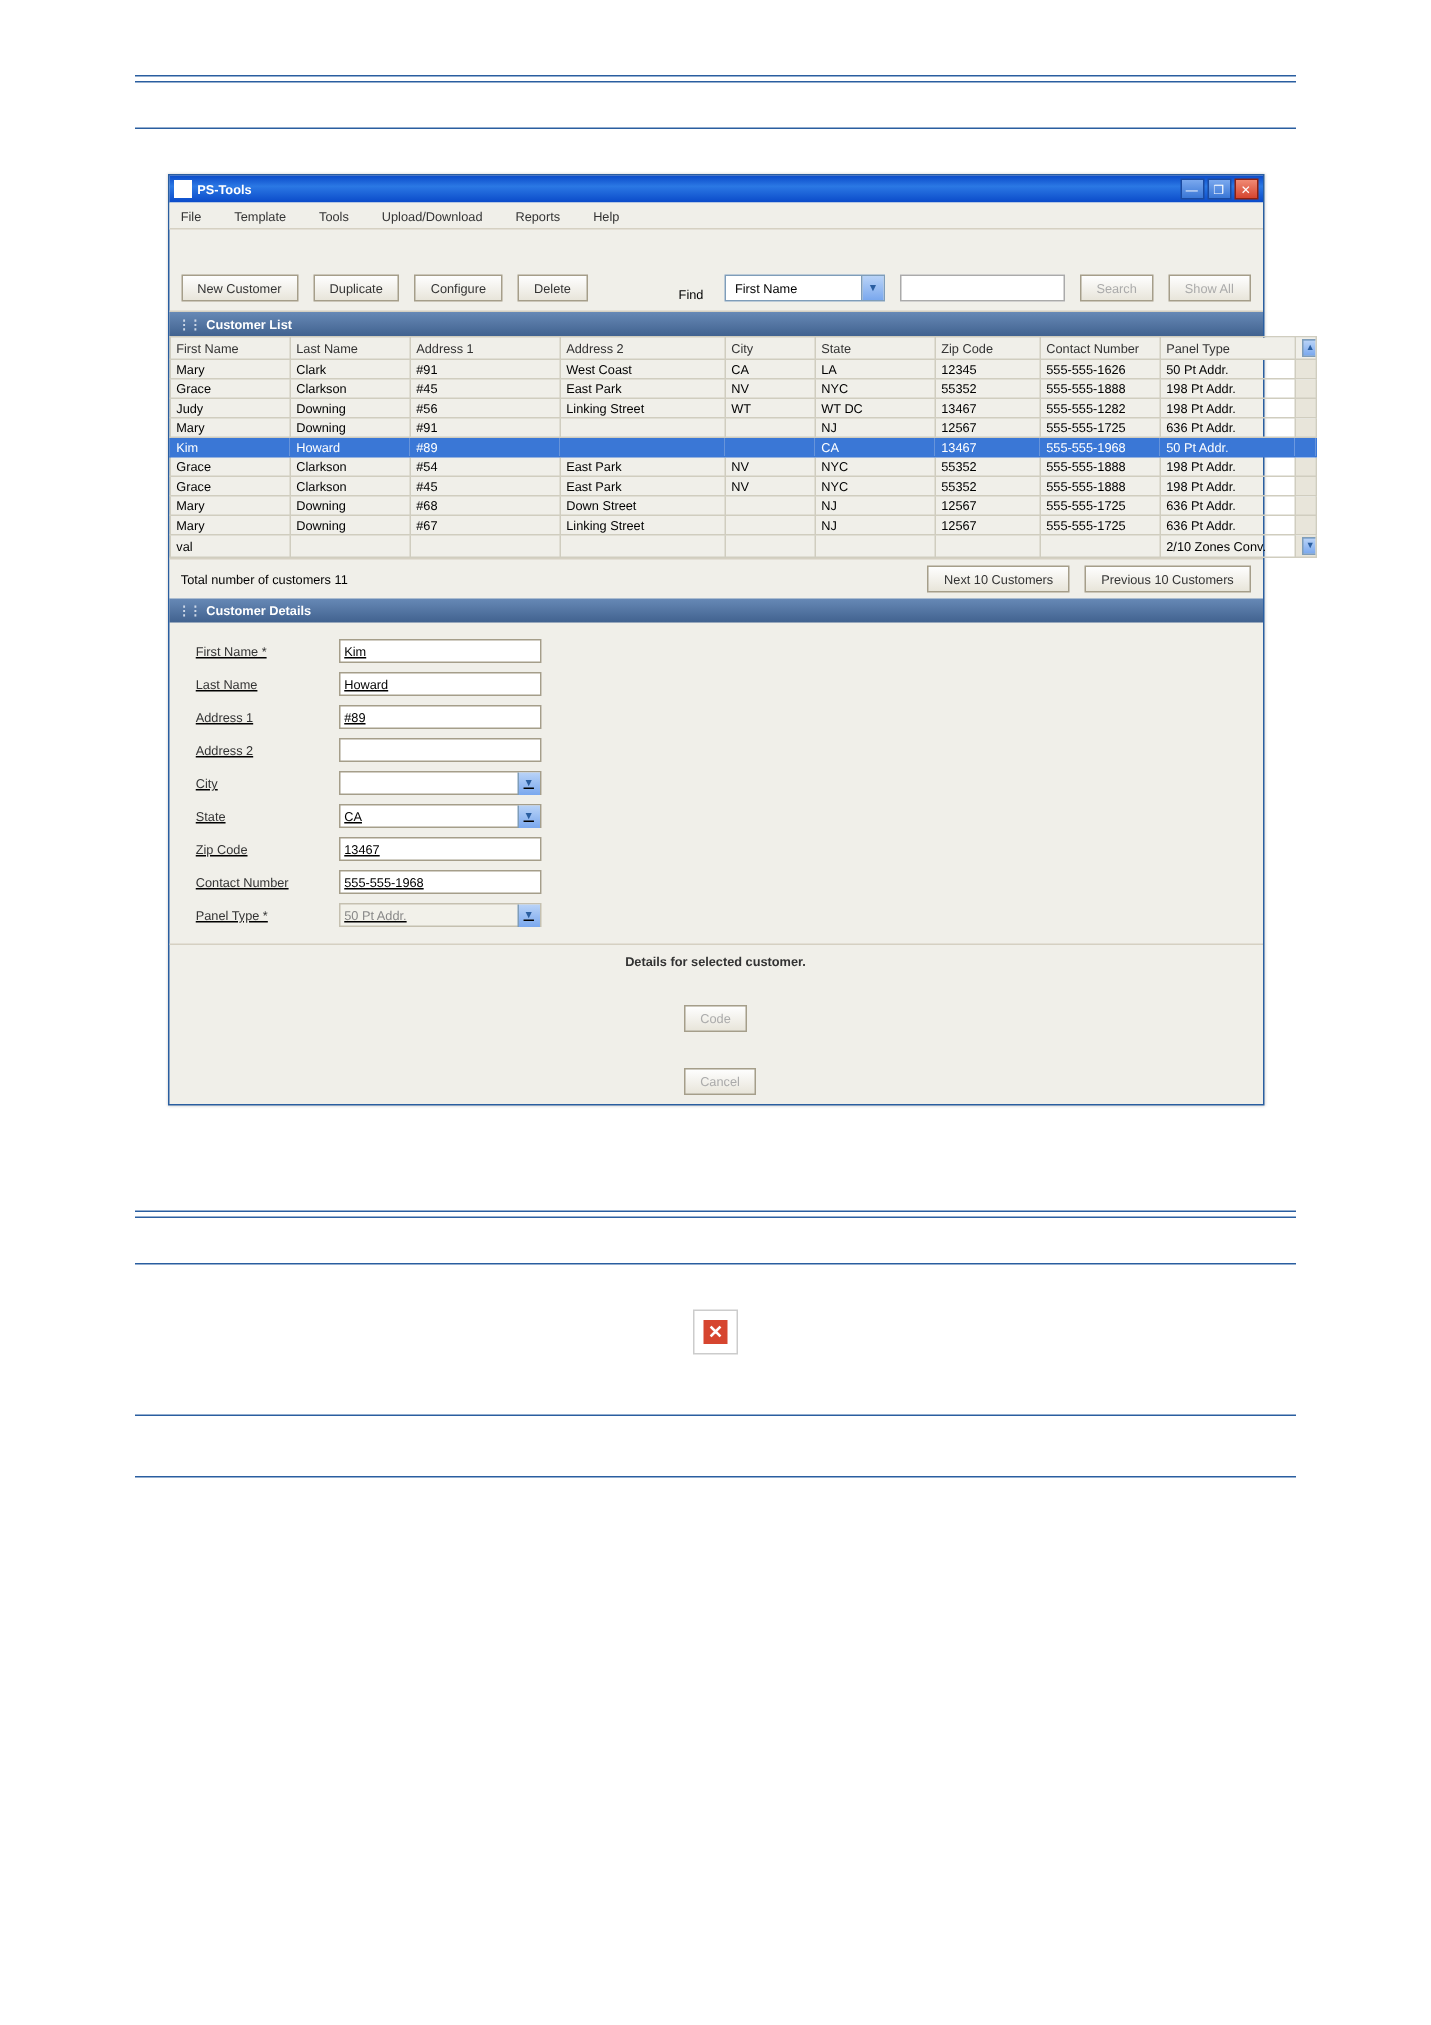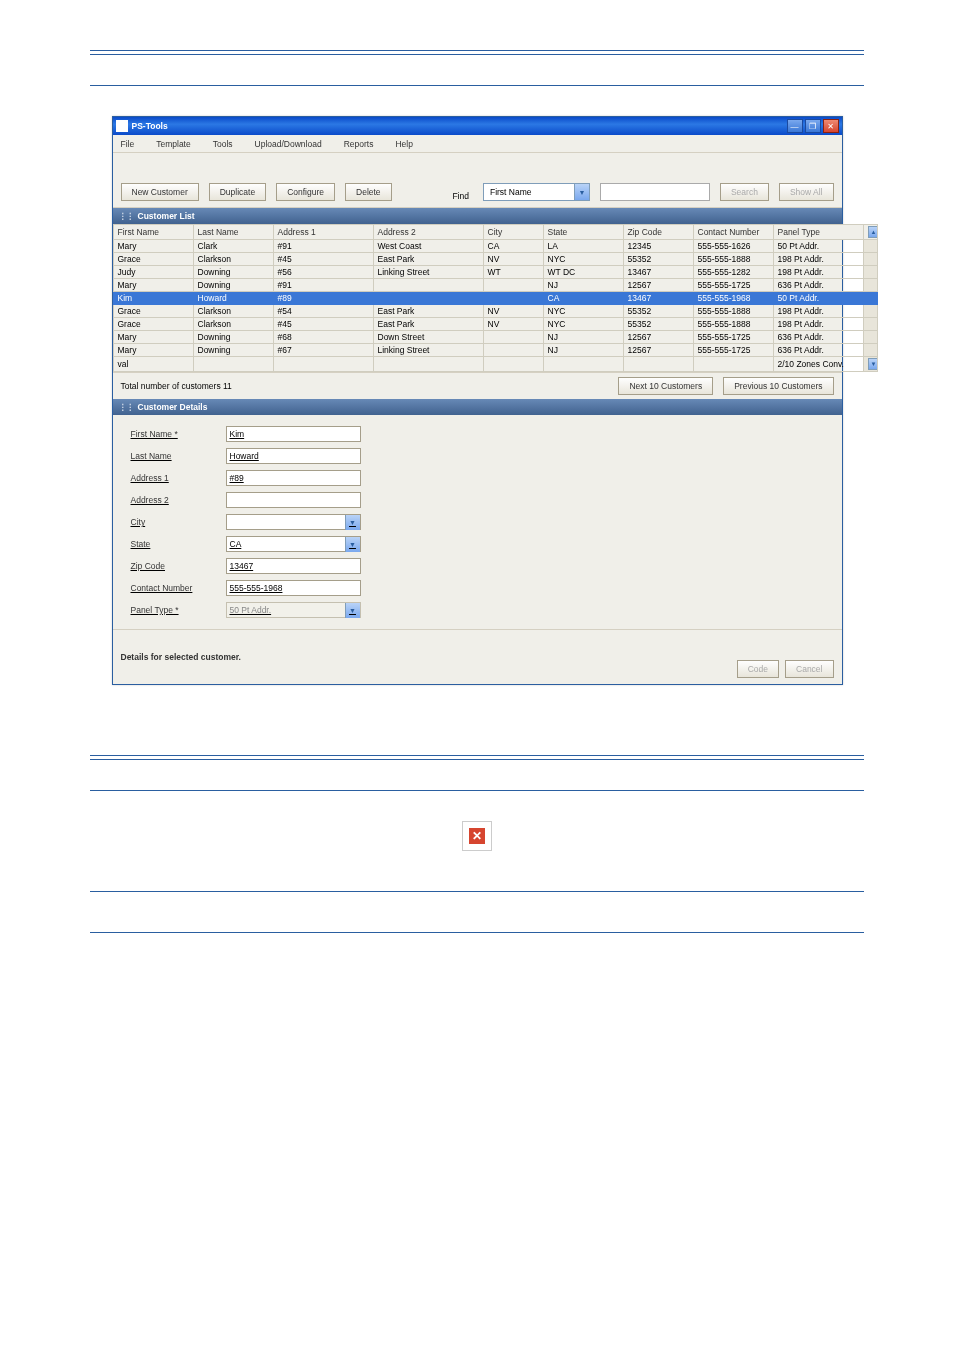--- a/index.html
+++ b/index.html
@@ -49,21 +49,21 @@
 
   .details-body { padding: 10px 18px 6px 18px; text-decoration: underline; }
   .frow { display: flex; align-items: center; height: 18px; margin-bottom: 4px; }
   .frow .fl { width: 95px; color: #333; }
   .finput { height: 16px; width: 135px; border: 1px solid #a59e8a; background: #fff; padding: 0 3px; display: flex; align-items: center; }
   .finput.dis { background: #f2f1ea; border-color: #c5c0b0; color: #888; }
   .finput.combo2 { display: inline-flex; }
   .finput.combo2 .t { flex: 1; }
   .finput.combo2 .dd { width: 15px; height: 15px; background: linear-gradient(#b9d3f7,#7aa8ee); border-left: 1px solid #7f9db9; display: flex; align-items: center; justify-content: center; color: #2a5ea0; font-size: 7px; margin-right: -3px; }
 
-  .statusbar { display: flex; align-items: center; padding: 6px 8px; border-top: 1px solid #d5d0c2; }
+  .statusbar { display: flex; align-items: center; padding: 6px 8px; border-top: 1px solid #d5d0c2; flex-direction: column; }
   .statusbar .st { font-weight: bold; color: #333; }
   .statusbar .sp { flex: 1; }
 
   .broken-img { width: 30px; height: 30px; border: 1px solid #ccc; background: #fff; display: flex; align-items: center; justify-content: center; margin: 30px auto; }
   .broken-img .x { width: 16px; height: 16px; background: #d6452f; color: #fff; display: flex; align-items: center; justify-content: center; font-weight: bold; font-size: 12px; }
 </style>
 </head>
 <body>
 
 <div class="page">

